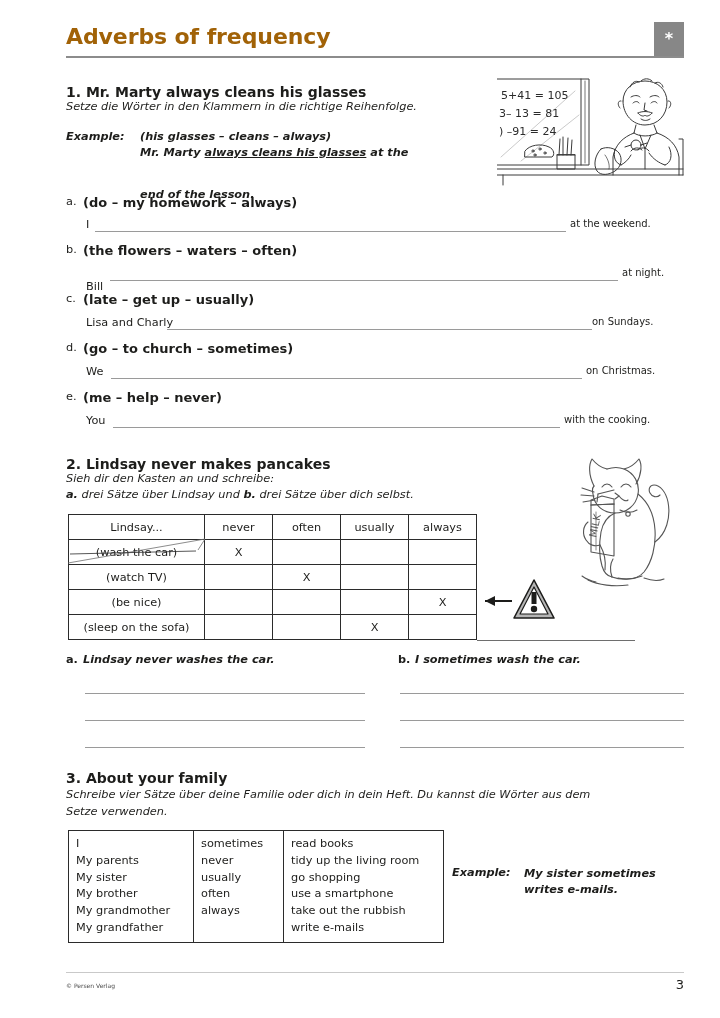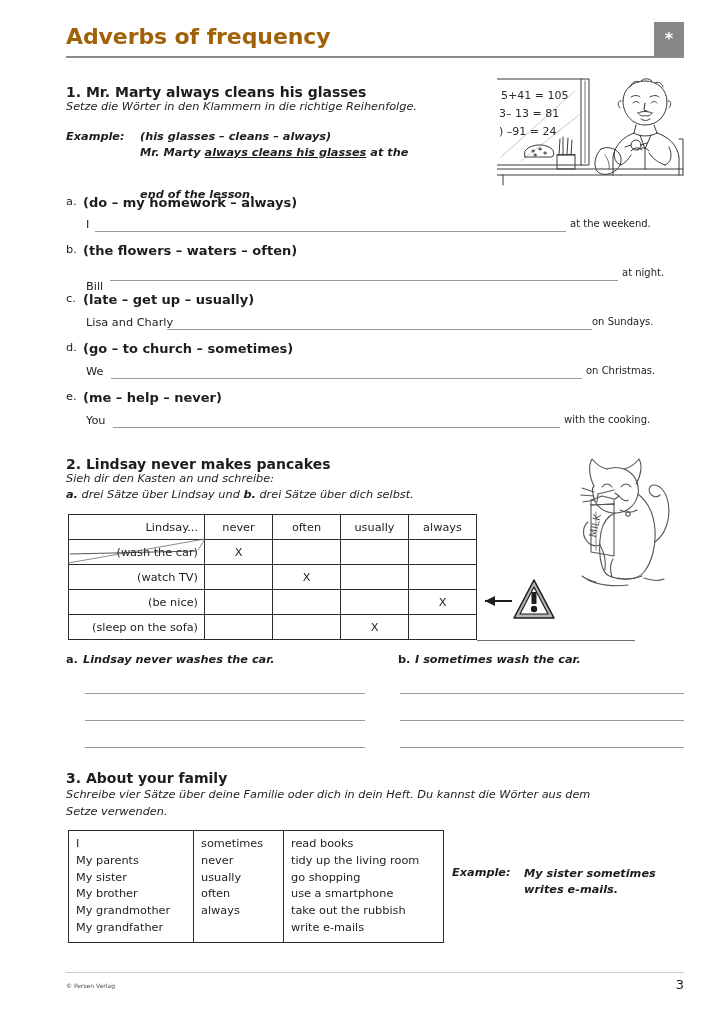--- a/index.html
+++ b/index.html
@@ -126,21 +126,21 @@
   .freq-table td, .freq-table th {
     border: 1px solid #2b2b2b;
     height: 25px;
     padding: 0 6px;
     font-weight: normal;
     text-align: center;
     vertical-align: middle;
     box-sizing: border-box;
   }
   .freq-table td.rowlabel, .freq-table th.rowlabel {
-    text-align: right;
+    text-align: center;
     width: 136px;
   }
   .freq-table th.colhead { width: 68px; }
   .freq-table td.mark { width: 68px; }
 
   .strike-overlay {
     position: absolute;
     left: 68px; top: 538px;
     width: 137px;
     height: 26px;

